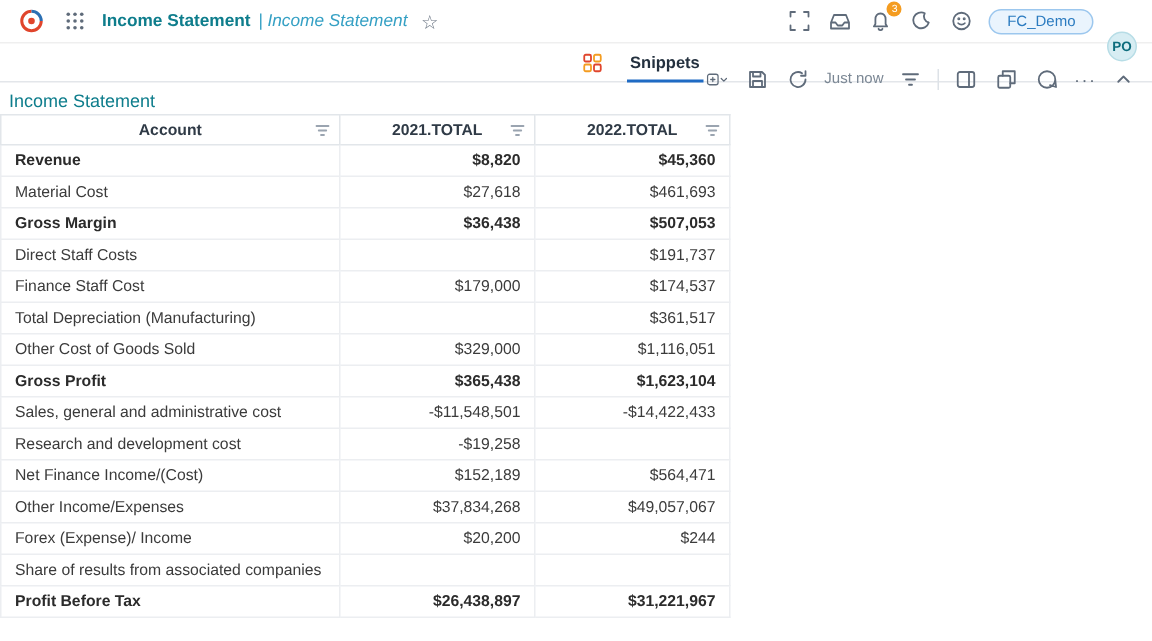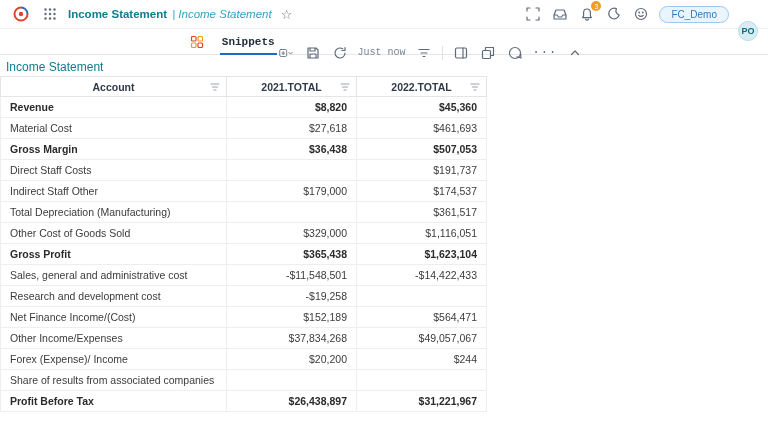--- a/index.html
+++ b/index.html
@@ -25,22 +25,22 @@
   .badge { position:absolute; top:-4px; right:-5px; background:#f49c20; color:#fff;
            font-size:7px; min-width:10px; height:10px; border-radius:5px;
            display:flex; align-items:center; justify-content:center; padding:0 2px; }
   .workspace-pill { background:#eaf4fd; border:1px solid #9cc7ee; color:#2b7bc0;
                     font-size:10px; padding:2px 11px; border-radius:10px; cursor:pointer; }
   .avatar { width:20px; height:20px; border-radius:50%; background:#d7edf3; color:#0e6d7d;
             border:1px solid #b7dde6; font-size:9px; font-weight:bold;
             display:flex; align-items:center; justify-content:center; cursor:pointer;margin-top:34px; }
 
   
-  .toolbar { height:26px; display:flex; align-items:center; justify-content:center;
-             padding:0 10px 0 14px; border-bottom:1px solid #e3e6ea;font-family:Liberation Mono, monospace; }
+  .toolbar { height:26px; display:flex; align-items:center; justify-content:flex-end;
+             padding:0 10px 0 14px; border-bottom:1px solid #e3e6ea; }
   .toolbar-left { display:flex; align-items:center; gap:14px; height:100%; }
   .toolbar-right { display:flex; align-items:center; gap:9px;margin-top:22px; }
   .tab { height:100%; display:flex; align-items:center; font-size:11px; font-weight:bold;
          color:#23303e; position:relative; cursor:pointer; padding:0 2px; }
   .tab.active::after { content:""; position:absolute; left:0; right:0; bottom:-1px;
                        height:2px; background:#1f6bc4; }
   .just-now { color:#7b8794; font-size:10px; }
   .vdiv { width:1px; height:14px; background:#dde2e7; }
   .ellipsis { color:#5f6b7a; font-size:12px; letter-spacing:1px; cursor:pointer; }
 
@@ -239,21 +239,21 @@
           <td class="acct">Gross Margin</td>
           <td class="val">$36,438</td>
           <td class="val">$507,053</td>
         </tr>
         <tr>
           <td class="acct">Direct Staff Costs</td>
           <td class="val"></td>
           <td class="val">$191,737</td>
         </tr>
         <tr>
-          <td class="acct">Indirect Staff Other</td>
+          <td class="acct">Finance Staff Cost</td>
           <td class="val">$179,000</td>
           <td class="val">$174,537</td>
         </tr>
         <tr>
           <td class="acct">Total Depreciation (Manufacturing)</td>
           <td class="val"></td>
           <td class="val">$361,517</td>
         </tr>
         <tr>
           <td class="acct">Other Cost of Goods Sold</td>

